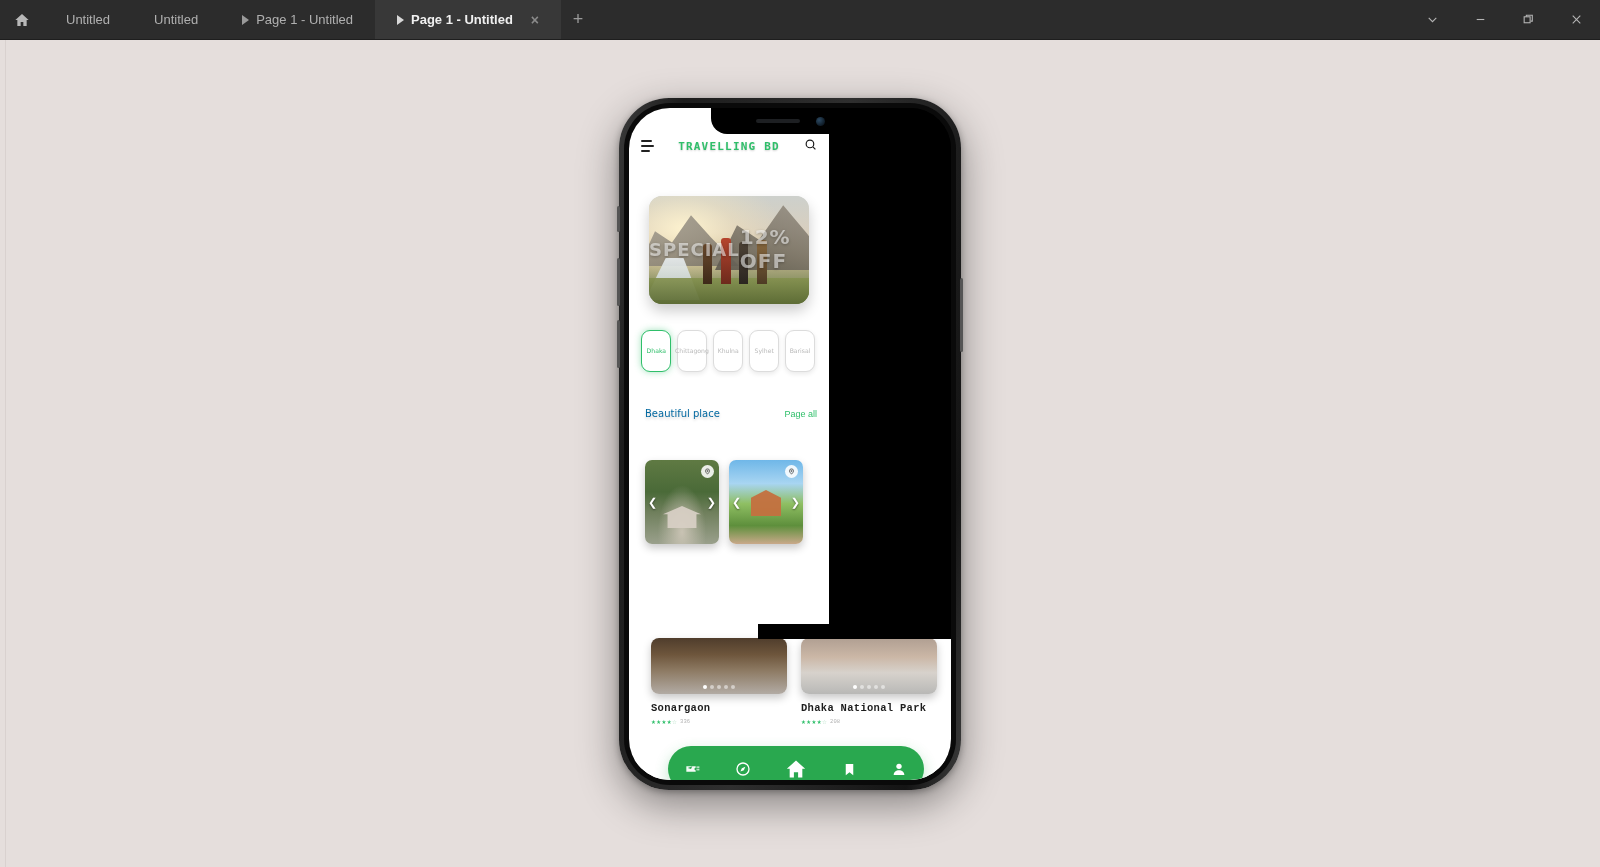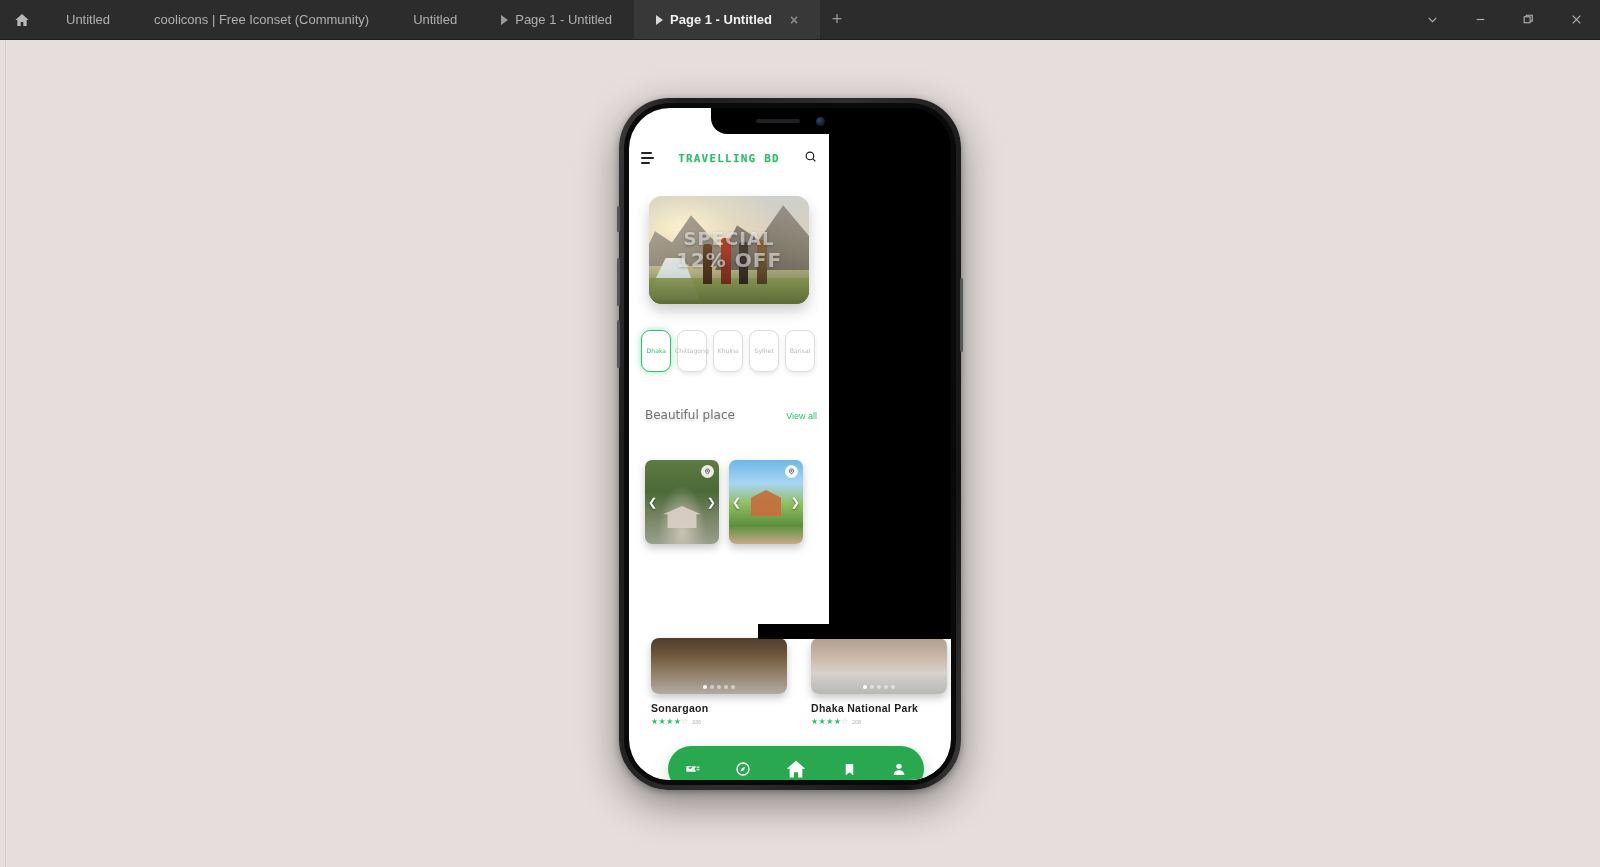--- a/index.html
+++ b/index.html
@@ -135,21 +135,21 @@
   }
   
   .appframe-lower {
     position: absolute; left: 0; top: 516px;
     width: 322px; height: 156px;
     background: #ffffff;
     z-index: 12;
   }
 
   .app-header {
-    position: absolute; top: 34px; left: 0; width: 200px; height: 32px;
+    position: absolute; top: 22px; left: 0; width: 200px; height: 32px;
     display: flex; align-items: center; justify-content: space-between;
     padding: 0 12px;
   }
   .ham { display: flex; flex-direction: column; gap: 3px; width: 13px; cursor: pointer; }
   .ham span { height: 2px; background: #222; border-radius: 1px; display:block; }
   .ham span:nth-child(1) { width: 11px; }
   .ham span:nth-child(2) { width: 13px; }
   .ham span:nth-child(3) { width: 9px; }
   .brand {
     font-family: "DejaVu Sans Mono", monospace;
@@ -199,21 +199,21 @@
   }
   .banner .hiker {
     position:absolute; bottom:20px; border-radius:3px 3px 0 0;
   }
   .h1 { left:54px; width:9px; height:40px; background:linear-gradient(180deg,#6b4a2c 0%,#3d2a19 100%); }
   .h2 { left:72px; width:10px; height:46px; background:linear-gradient(180deg,#b6452e 0%,#6d2a1c 100%); }
   .h3 { left:90px; width:9px; height:42px; background:linear-gradient(180deg,#4d4236 0%,#2b2520 100%); }
   .h4 { left:108px; width:10px; height:44px; background:linear-gradient(180deg,#8a6a3f 0%,#4e3b24 100%); }
   .banner-text {
     position:absolute; inset:0;
-    display:flex; flex-direction:column; align-items:center; justify-content:center;
+    display:flex; flex-direction:row; align-items:center; justify-content:center;
     color:rgba(255,255,255,.55);
     font-family:"DejaVu Sans", sans-serif;
     font-weight:bold;
     text-shadow:0 1px 3px rgba(0,0,0,.28);
     letter-spacing:1px;
     line-height:1.18;
   }
   .banner-text .l1 { font-size:18px; }
   .banner-text .l2 { font-size:20px; }
 
@@ -243,21 +243,21 @@
   .chip.active span { color: #2fbf6a; }
 
   
   .sect-head {
     position: absolute; left: 16px; top: 300px;
     width: 172px;
     display: flex; align-items: baseline; justify-content: space-between;
   }
   .sect-title {
     font-family: "DejaVu Sans", sans-serif;
-    font-size: 12px; color: #737373;
+    font-size: 10px; color: #0369a1;
     text-shadow: 0 2px 3px rgba(0,0,0,.18);
   }
   .sect-link { font-size: 9px; color: #2fbf6a; cursor: pointer; }
 
   
   .cards-row {
     position: absolute; left: 16px; top: 352px;
     display: flex; gap: 10px;
     z-index: 14;
   }
@@ -303,22 +303,23 @@
     color:#fff; font-size:11px; text-shadow:0 1px 2px rgba(0,0,0,.5);
     cursor:pointer; z-index:3;
   }
   .ca-left { left:3px; }
   .ca-right { right:3px; }
 
   
   .lower-strip {
     position: absolute; left: 22px; top: 530px;
     width: 290px; height: 136px;
-    display: flex; gap: 24px;
+    display: flex; gap: 14px;
     z-index: 16;
+    font-family: Liberation Mono, monospace;
   }
   .lowercard { width: 136px; }
   .lowercard .thumb {
     position: relative;
     width: 136px; height: 56px;
     border-radius: 8px; overflow: hidden;
     box-shadow: 0 4px 9px rgba(0,0,0,.22);
   }
   .thumb-sonar {
     background: linear-gradient(180deg,#4f3d2c 0%, #6e563c 30%, #8d7a63 58%, #b2aba4 100%);
@@ -379,23 +380,20 @@
 
 <div class="tabbar">
   <div class="home-btn">
     <svg width="16" height="16" viewBox="0 0 24 24">
         <path d="M12 3 2 12h3v9h5v-6h4v6h5v-9h3z"></path>
       </svg>
   </div>
   <div class="tabs">
     <div class="tab">
       <span>Untitled</span>
-    </div>
-    <div class="tab">
-      <span>coolicons | Free Iconset (Community)</span>
     </div>
     <div class="tab">
       <span>Untitled</span>
     </div>
     <div class="tab">
       <span class="play-tri"></span>
       <span>Page 1 - Untitled</span>
     </div>
     <div class="tab active">
       <span class="play-tri"></span>
@@ -493,21 +491,21 @@
           <div class="chip">
             <span>Sylhet</span>
           </div>
           <div class="chip">
             <span>Barisal</span>
           </div>
         </div>
 
         <div class="sect-head">
           <div class="sect-title">Beautiful place</div>
-          <div class="sect-link">View all</div>
+          <div class="sect-link">Page all</div>
         </div>
 
         <div class="cards-row">
           <div class="pcard-img img-sonargaon">
             <div class="pin-badge">
               <svg width="7" height="7" viewBox="0 0 24 24" fill="none" stroke="#3c3c3c" stroke-width="2.4">
                 <path d="M12 21s7-6.2 7-11a7 7 0 10-14 0c0 4.8 7 11 7 11z"></path>
                   <circle cx="12" cy="10" r="2.2"></circle>
               </svg>
             </div>

